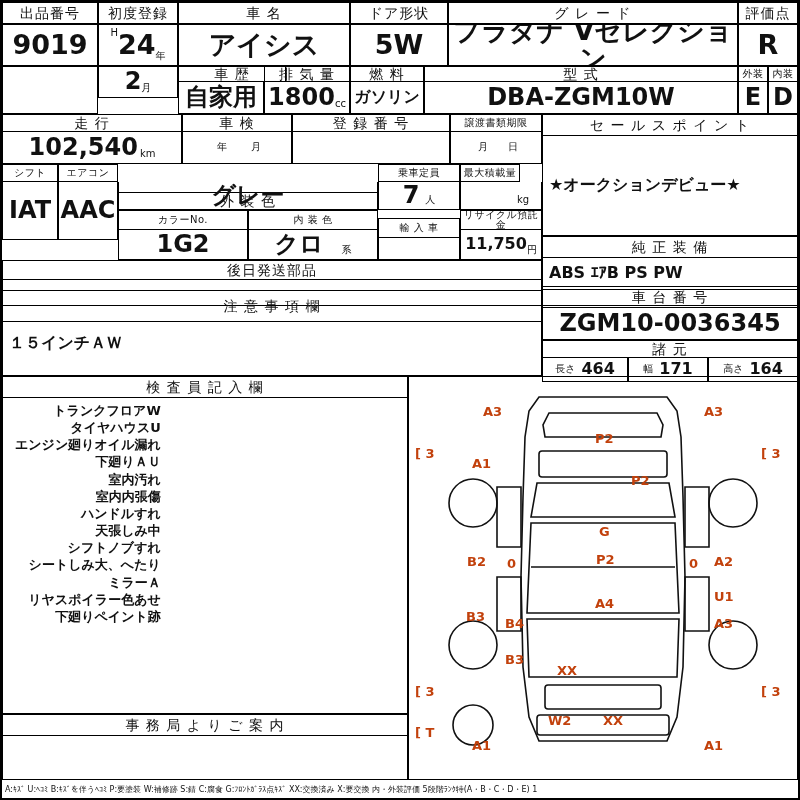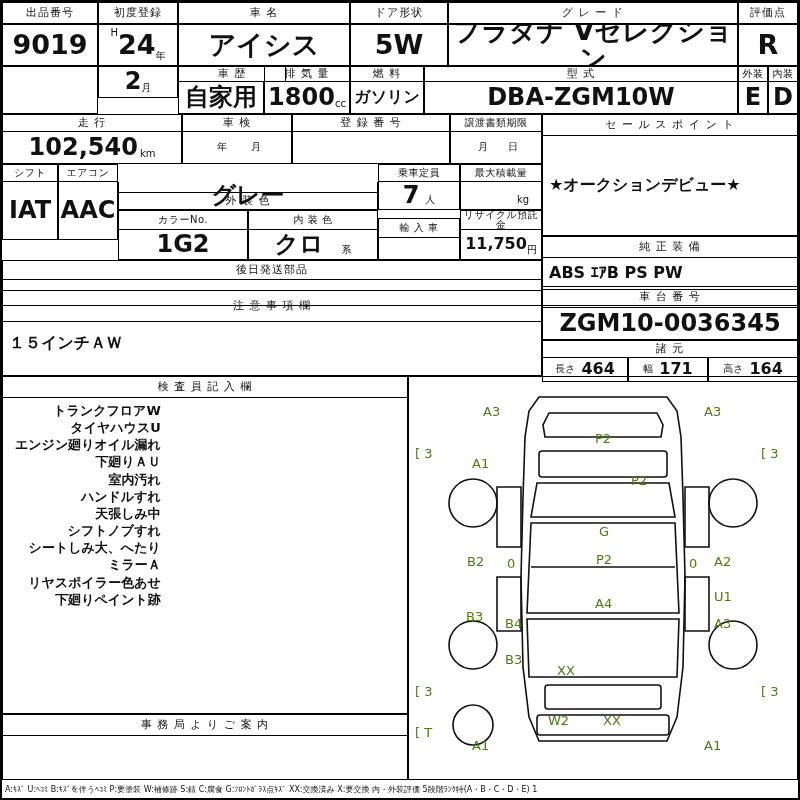--- a/index.html
+++ b/index.html
@@ -1,31 +1,31 @@
 <!DOCTYPE html>
 <html><head>
 <meta charset="utf-8">
 <style>
   html,body{margin:0;padding:0;background:#ffffff;}
   body{width:800px;height:800px;font-family:"DejaVu Sans","Liberation Sans",sans-serif;color:#111;}
   #sheet{position:relative;width:800px;height:800px;box-sizing:border-box;border:2px solid #000;}
   .bx{position:absolute;box-sizing:border-box;border:1px solid #000;display:flex;align-items:center;justify-content:center;overflow:hidden;text-align:center;line-height:1.05;}
-  .lbl{font-size:11px;letter-spacing:1px;}
+  .lbl{font-size:14px;letter-spacing:1px;}
   .lbl-sm{font-size:10px;letter-spacing:0.5px;}
   .val-lg{font-size:24px;font-weight:bold;}
   .val-xl{font-size:27px;font-weight:bold;}
   .val-md{font-size:16px;font-weight:bold;}
   .unit{font-size:10px;font-weight:normal;}
   .sub{font-size:10px;}
   .left{justify-content:flex-start;padding-left:6px;text-align:right;}
   .col{flex-direction:column;}
   .memo{font-size:13px;font-weight:bold;line-height:1.32;padding:4px 0 0 6px;}
   .memo div{white-space:nowrap;}
   .footer{position:absolute;left:0;top:778px;width:796px;height:18px;font-size:8px;letter-spacing:0px;display:flex;align-items:center;padding-left:3px;}
-  .dlabel{position:absolute;font-size:13px;font-weight:normal;color:#4d7c0f;}
+  .dlabel{position:absolute;font-size:13px;font-weight:bold;color:#c2410c;}
   svg{display:block;}
 </style>
 </head>
 <body>
 
 <div id="sheet">
 
   <div class="bx lbl" style="left:0;top:0;width:96px;height:22px;">出品番号</div>
   <div class="bx val-xl" style="left:0;top:22px;width:96px;height:42px;">9019</div>
 
@@ -105,21 +105,21 @@
 
   <div class="bx lbl-sm" style="left:116px;top:208px;width:130px;height:20px;">カラーNo.</div>
   <div class="bx lbl-sm" style="left:246px;top:208px;width:130px;height:20px;">内 装 色</div>
   <div class="bx val-lg" style="left:116px;top:228px;width:130px;height:30px;border-top:none;">1G2</div>
   <div class="bx" style="left:246px;top:228px;width:130px;height:30px;border-top:none;">
     <span class="val-lg">クロ</span>
     <span class="sub" style="align-self:flex-end;margin-bottom:4px;margin-left:18px;">系</span>
   </div>
 
   <div class="bx lbl-sm" style="left:376px;top:162px;width:82px;height:18px;">乗車定員</div>
-  <div class="bx lbl-sm" style="left:458px;top:162px;width:82px;height:18px;">最大積載量</div>
+  <div class="bx lbl-sm" style="left:458px;top:162px;width:60px;height:18px;">最大積載量</div>
   <div class="bx" style="left:376px;top:180px;width:82px;height:28px;border-top:none;">
     <span class="val-lg">7</span>
     <span class="unit" style="align-self:flex-end;margin-bottom:4px;margin-left:6px;">人</span>
   </div>
   <div class="bx" style="left:458px;top:180px;width:82px;height:28px;border-top:none;">
     <span class="unit" style="align-self:flex-end;margin-bottom:4px;margin-left:44px;">kg</span>
   </div>
 
   <div class="bx lbl-sm" style="left:376px;top:216px;width:82px;height:20px;">輸 入 車</div>
   <div class="bx lbl-sm" style="left:458px;top:208px;width:82px;height:20px;">リサイクル預託金</div>
@@ -161,20 +161,21 @@
   </div>
 
   <div class="bx lbl" style="left:0;top:374px;width:406px;height:22px;">検 査 員 記 入 欄</div>
   <div class="bx col left" id="inspector-lines" style="left:0;top:396px;width:406px;height:316px;border-top:none;align-items:flex-start;justify-content:flex-start;">
     <div class="memo">
         <div>トランクフロアW</div>
         <div>タイヤハウスU</div>
         <div>エンジン廻りオイル漏れ</div>
         <div>下廻りＡＵ</div>
         <div>室内汚れ</div>
+        <div>室内内張傷</div>
         <div>ハンドルすれ</div>
         <div>天張しみ中</div>
         <div>シフトノブすれ</div>
         <div>シートしみ大、へたり</div>
         <div>ミラーＡ</div>
         <div>リヤスポイラー色あせ</div>
         <div>下廻りペイント跡</div>
       </div>
   </div>
 

